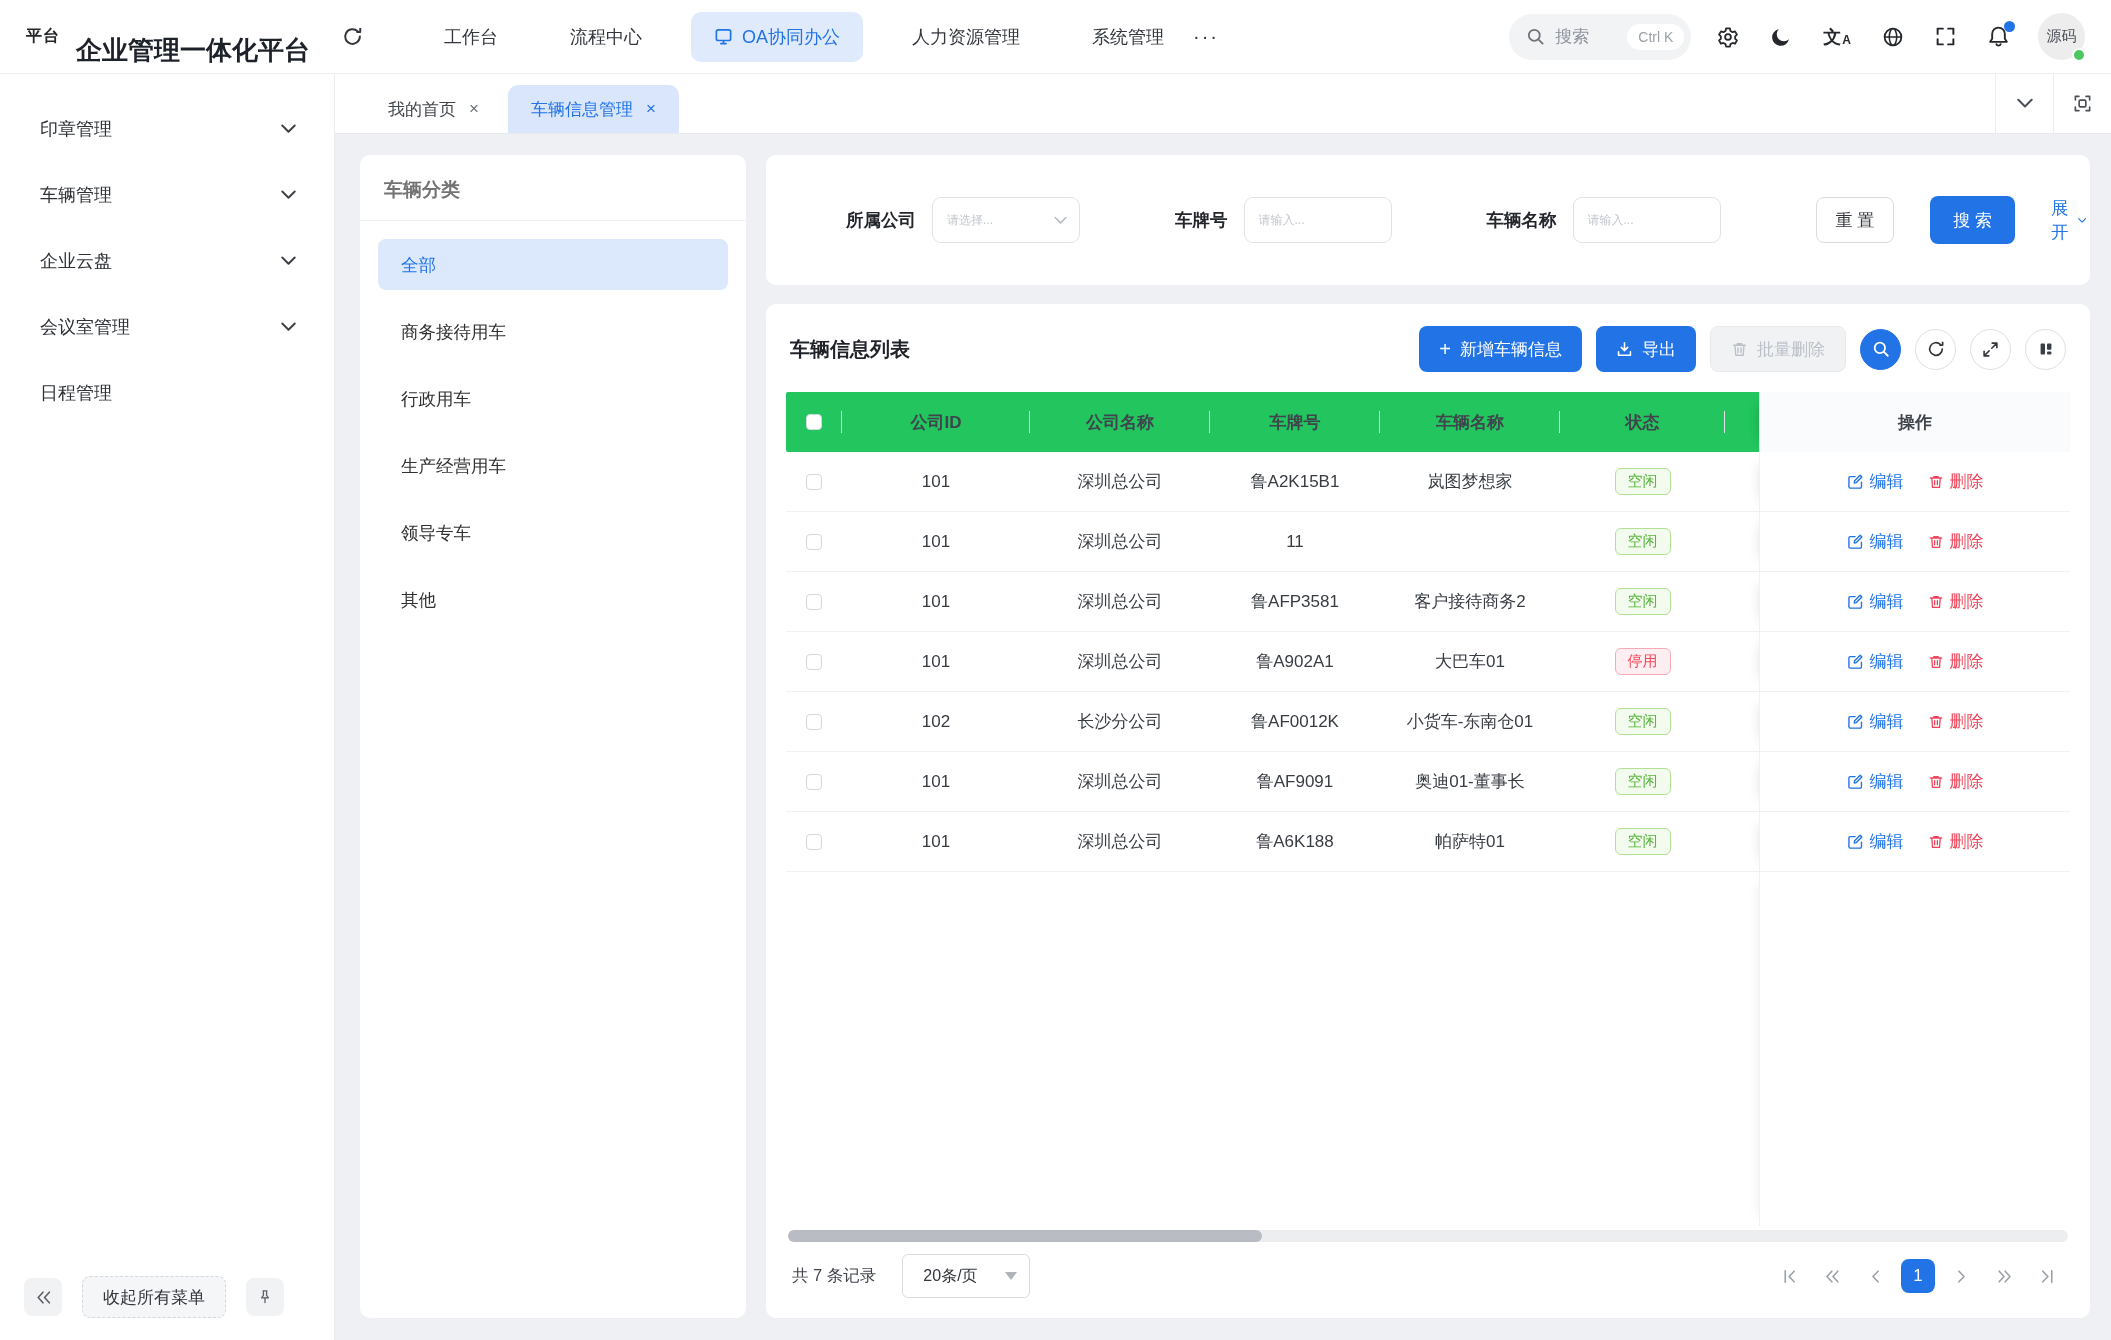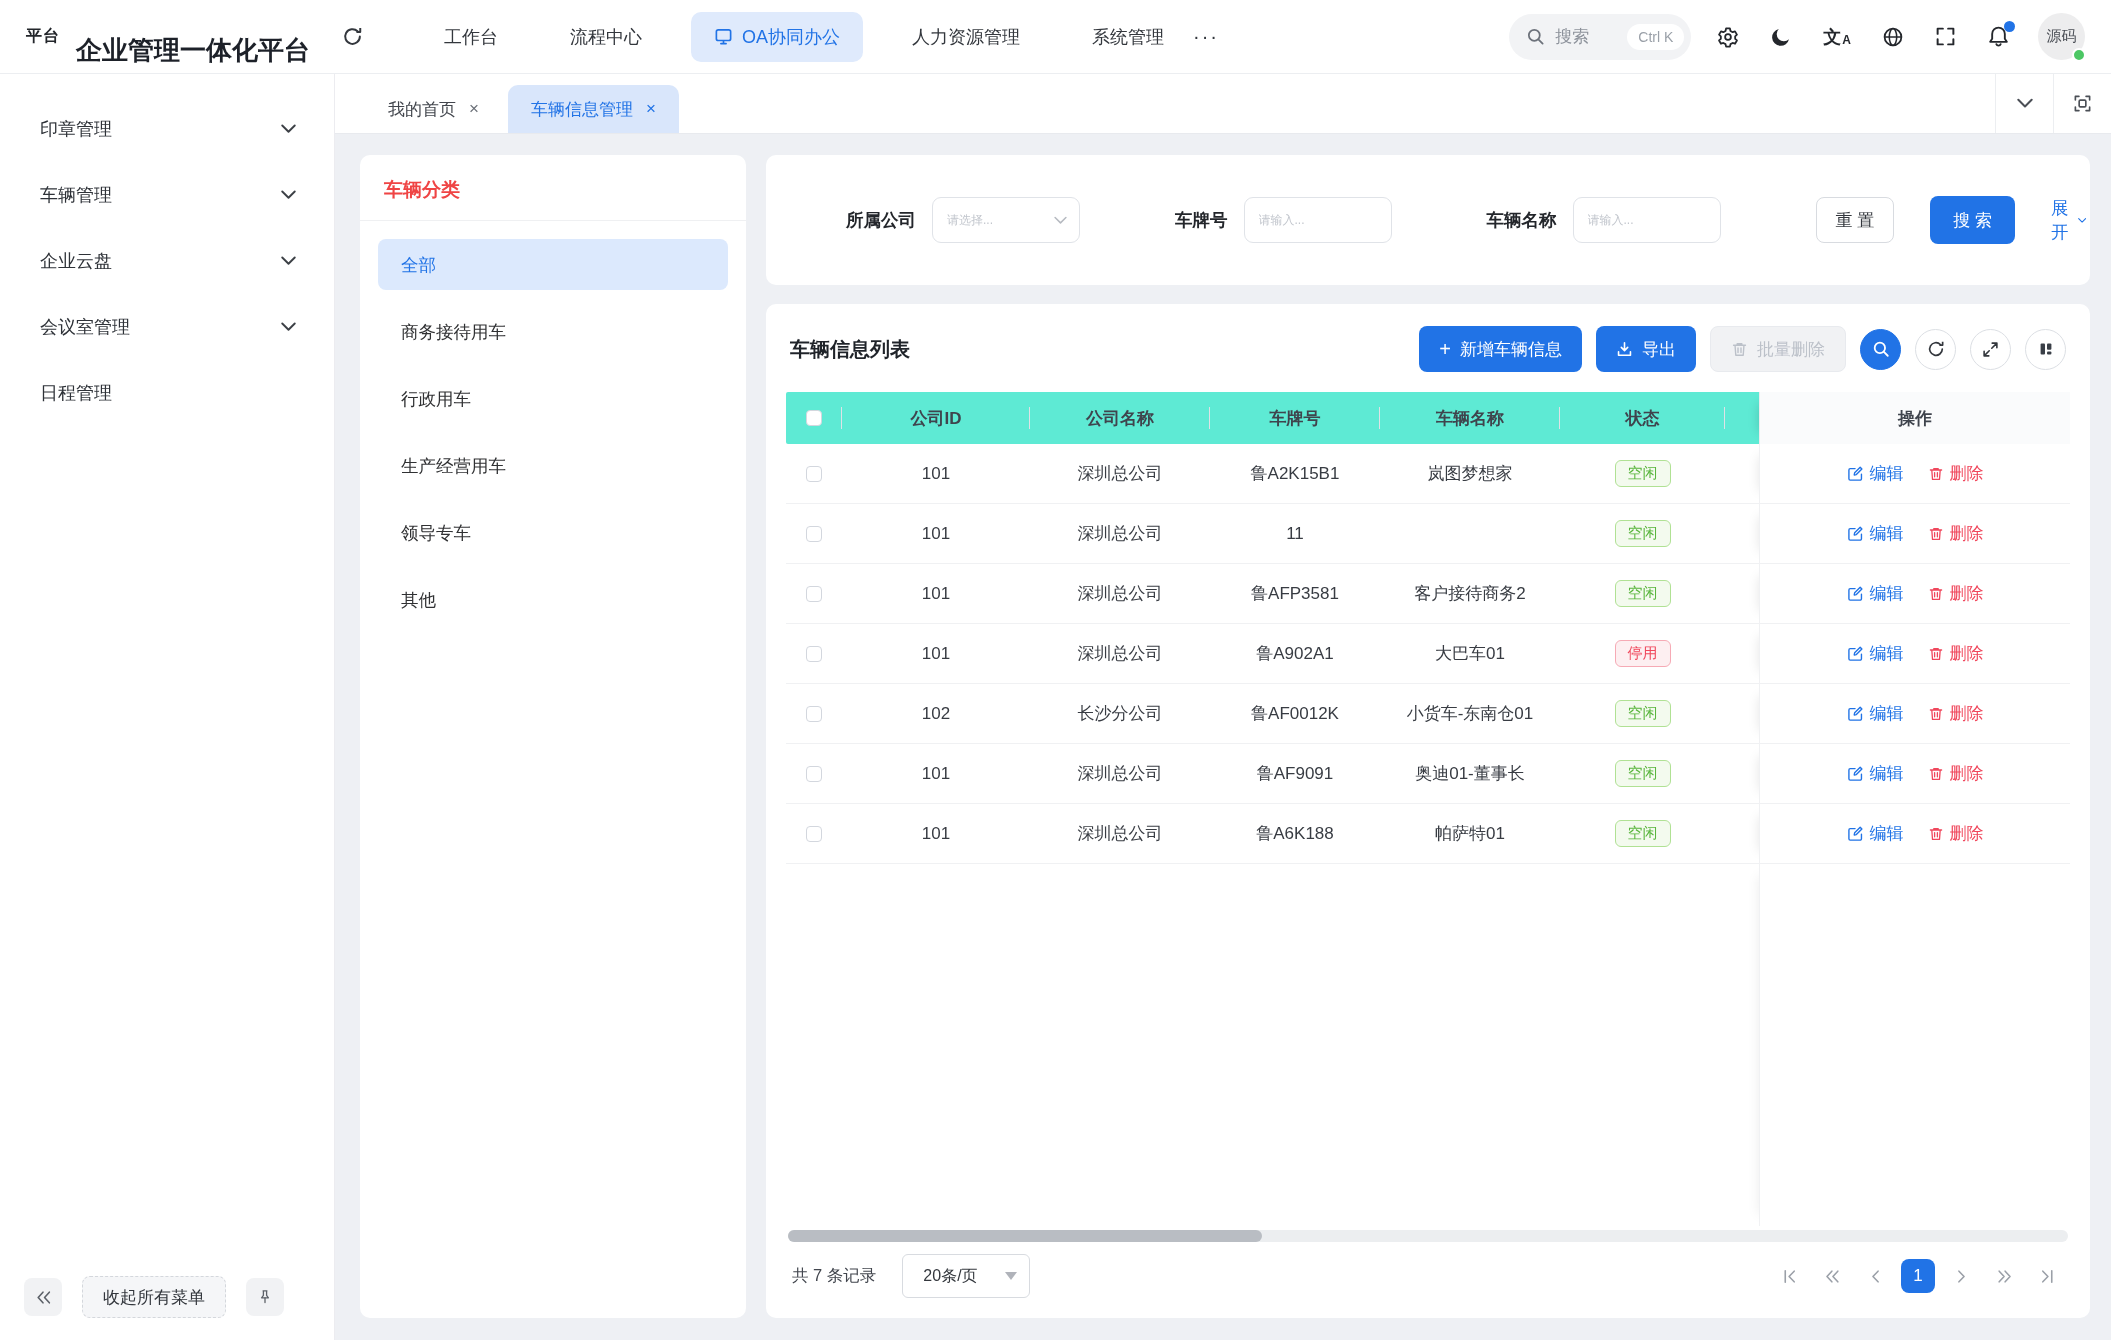--- a/index.html
+++ b/index.html
@@ -92,21 +92,21 @@
   .tabbar-btn {
     width: 58px; height: 60px; display: flex; align-items: center; justify-content: center;
     border-left: 1px solid #eceef1; color: #4b4f56;
   }
 
   .content { flex: 1; display: flex; gap: 20px; padding: 21px 21px 22px 25px; min-height: 0; }
   .card { background: #fff; border-radius: 10px; }
 
   
   .category-card { width: 386px; flex-shrink: 0; display: flex; flex-direction: column; }
-  .cat-title { padding: 22px 24px 17px; font-size: 19px; font-weight: 700; color: #ef4444; border-bottom: 1px solid #eff0f2; }
+  .cat-title { padding: 22px 24px 17px; font-size: 19px; font-weight: 700; color: #737373; border-bottom: 1px solid #eff0f2; }
   .cat-list { padding: 18px 18px; }
   .cat-item {
     height: 51px; margin-bottom: 16px; display: flex; align-items: center;
     padding: 0 23px; font-size: 17.5px; color: #303133; border-radius: 8px;
   }
   .cat-item.active { background: #dce9fd; color: #2173e6; }
 
   .right-col { flex: 1; display: flex; flex-direction: column; gap: 19px; min-width: 0; }
 
   
@@ -137,21 +137,21 @@
   .toolbar-actions { margin-left: auto; display: flex; align-items: center; gap: 14px; }
   .btn-tool { height: 46px; padding: 0 20px; gap: 9px; }
   .btn-disabled { height: 46px; padding: 0 20px; gap: 9px; background: #f1f2f4; border: 1px solid #e8eaee; color: #bcc1c9; }
   .circle-btn {
     width: 41px; height: 41px; border-radius: 50%; background: #fff; border: 1px solid #dcdfe4;
     display: flex; align-items: center; justify-content: center; color: #33373d;
   }
   .circle-btn.primary { background: #2173e6; border-color: #2173e6; color: #fff; }
 
   .grid-cols { display: grid; grid-template-columns: 56px 188px 180px 170px 180px 165px 1fr 311px; }
-  .thead { height: 52px; background: #5eead4; align-items: center; font-weight: 600; color: #3f444d; border-radius: 2px; }
+  .thead { height: 60px; background: #22c55e; align-items: center; font-weight: 600; color: #3f444d; border-radius: 2px; }
   .th { text-align: center; position: relative; font-size: 17px; }
   .th.sep::after { content:""; position: absolute; right: 0; top: 50%; transform: translateY(-50%); width: 1px; height: 22px; background: #dfe2e6; }
   .th-actions { background: #fafbfc; height: 100%; display: flex; align-items: center; justify-content: center; border-left: 1px solid #ececee; box-shadow: -12px 0 12px -12px rgba(0,0,0,.16); }
   .trow { height: 60px; align-items: center; border-bottom: 1px solid #f0f1f3; }
   .td { text-align: center; font-size: 17px; color: #383c43; overflow: hidden; text-overflow: ellipsis; white-space: nowrap; }
   .td-check, .th-check { display: flex; align-items: center; justify-content: center; }
   .checkbox { width: 16px; height: 16px; border: 1.5px solid #d3d7de; border-radius: 4px; background: #fff; display: inline-block; }
   .badge { display: inline-block; padding: 3px 12px; border-radius: 6px; font-size: 15px; border: 1px solid transparent; }
   .badge.free { color: #58b53c; background: #f3faee; border-color: #b0e194; }
   .badge.disabled { color: #f0475c; background: #fdeff1; border-color: #f6aab5; }

